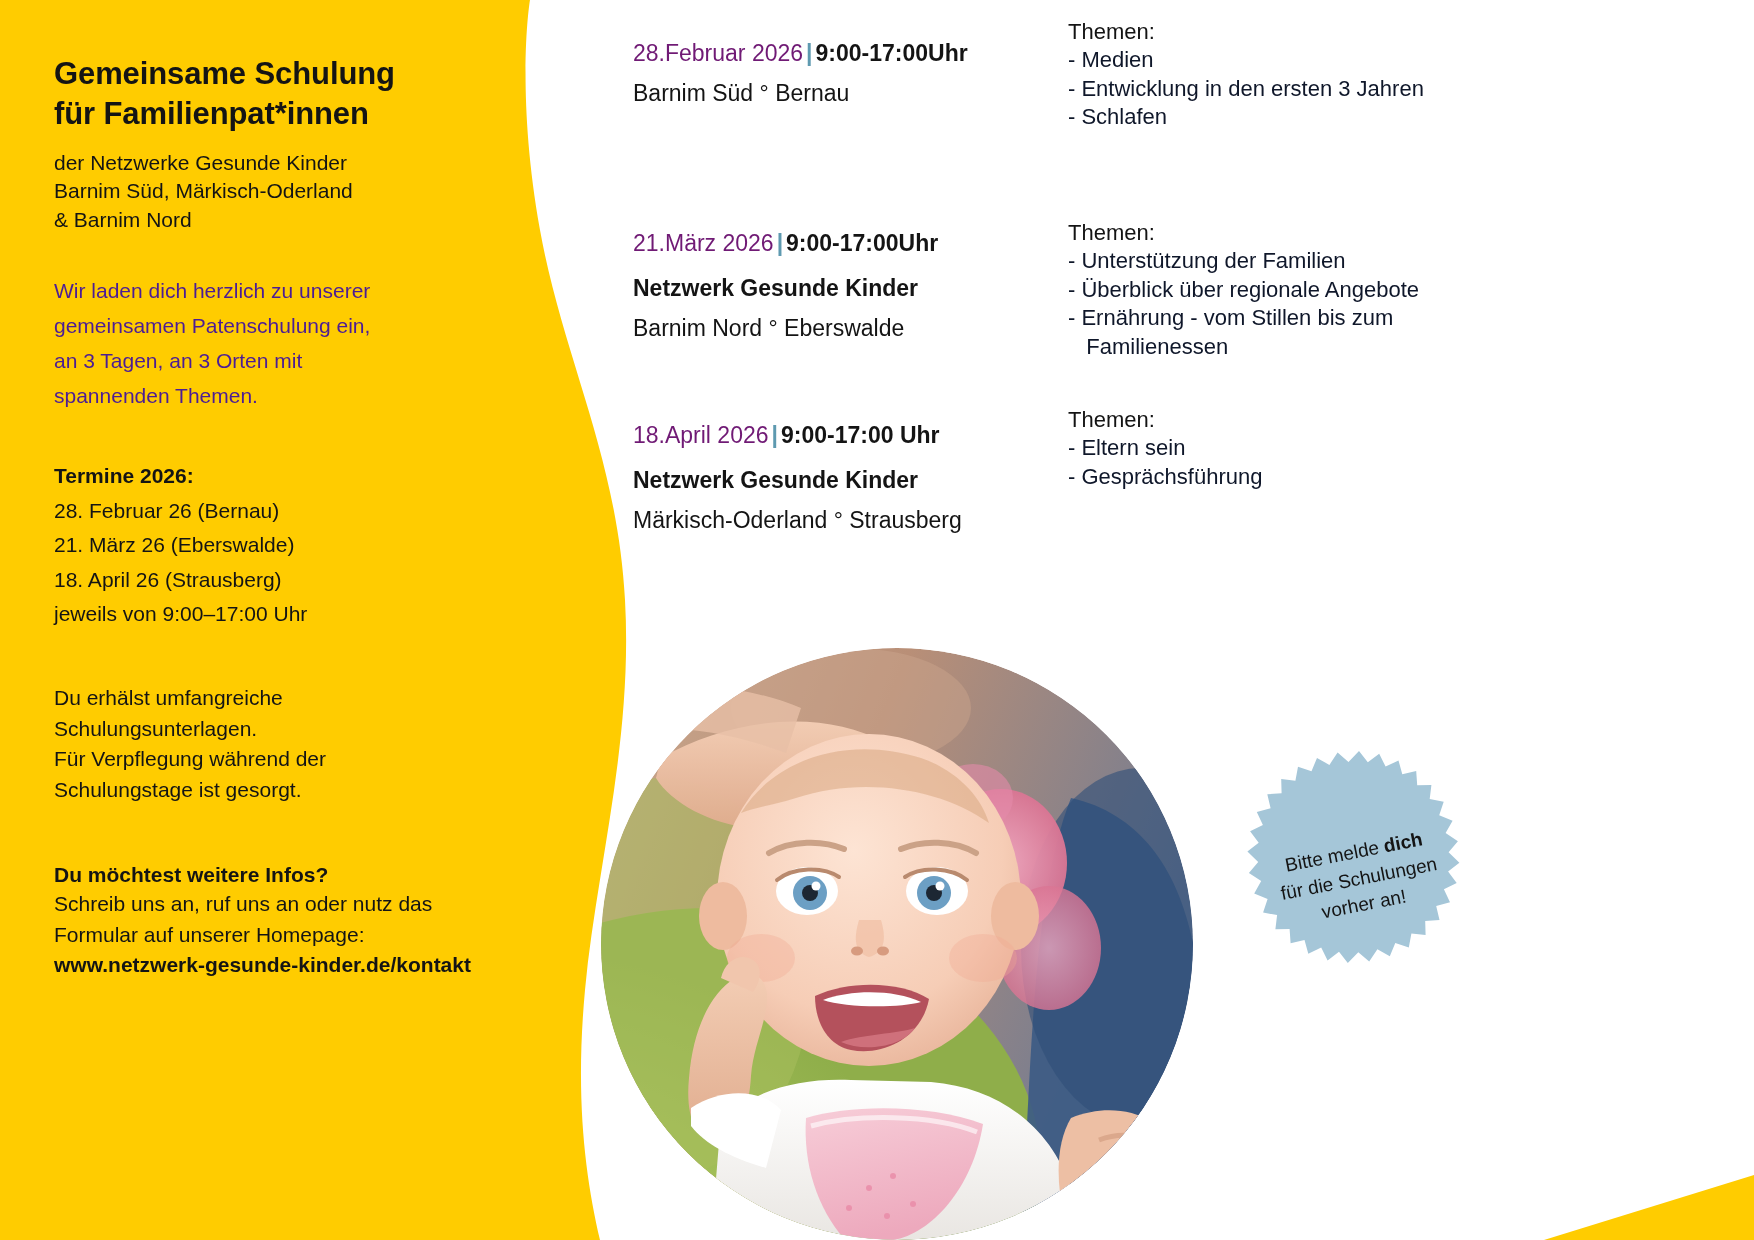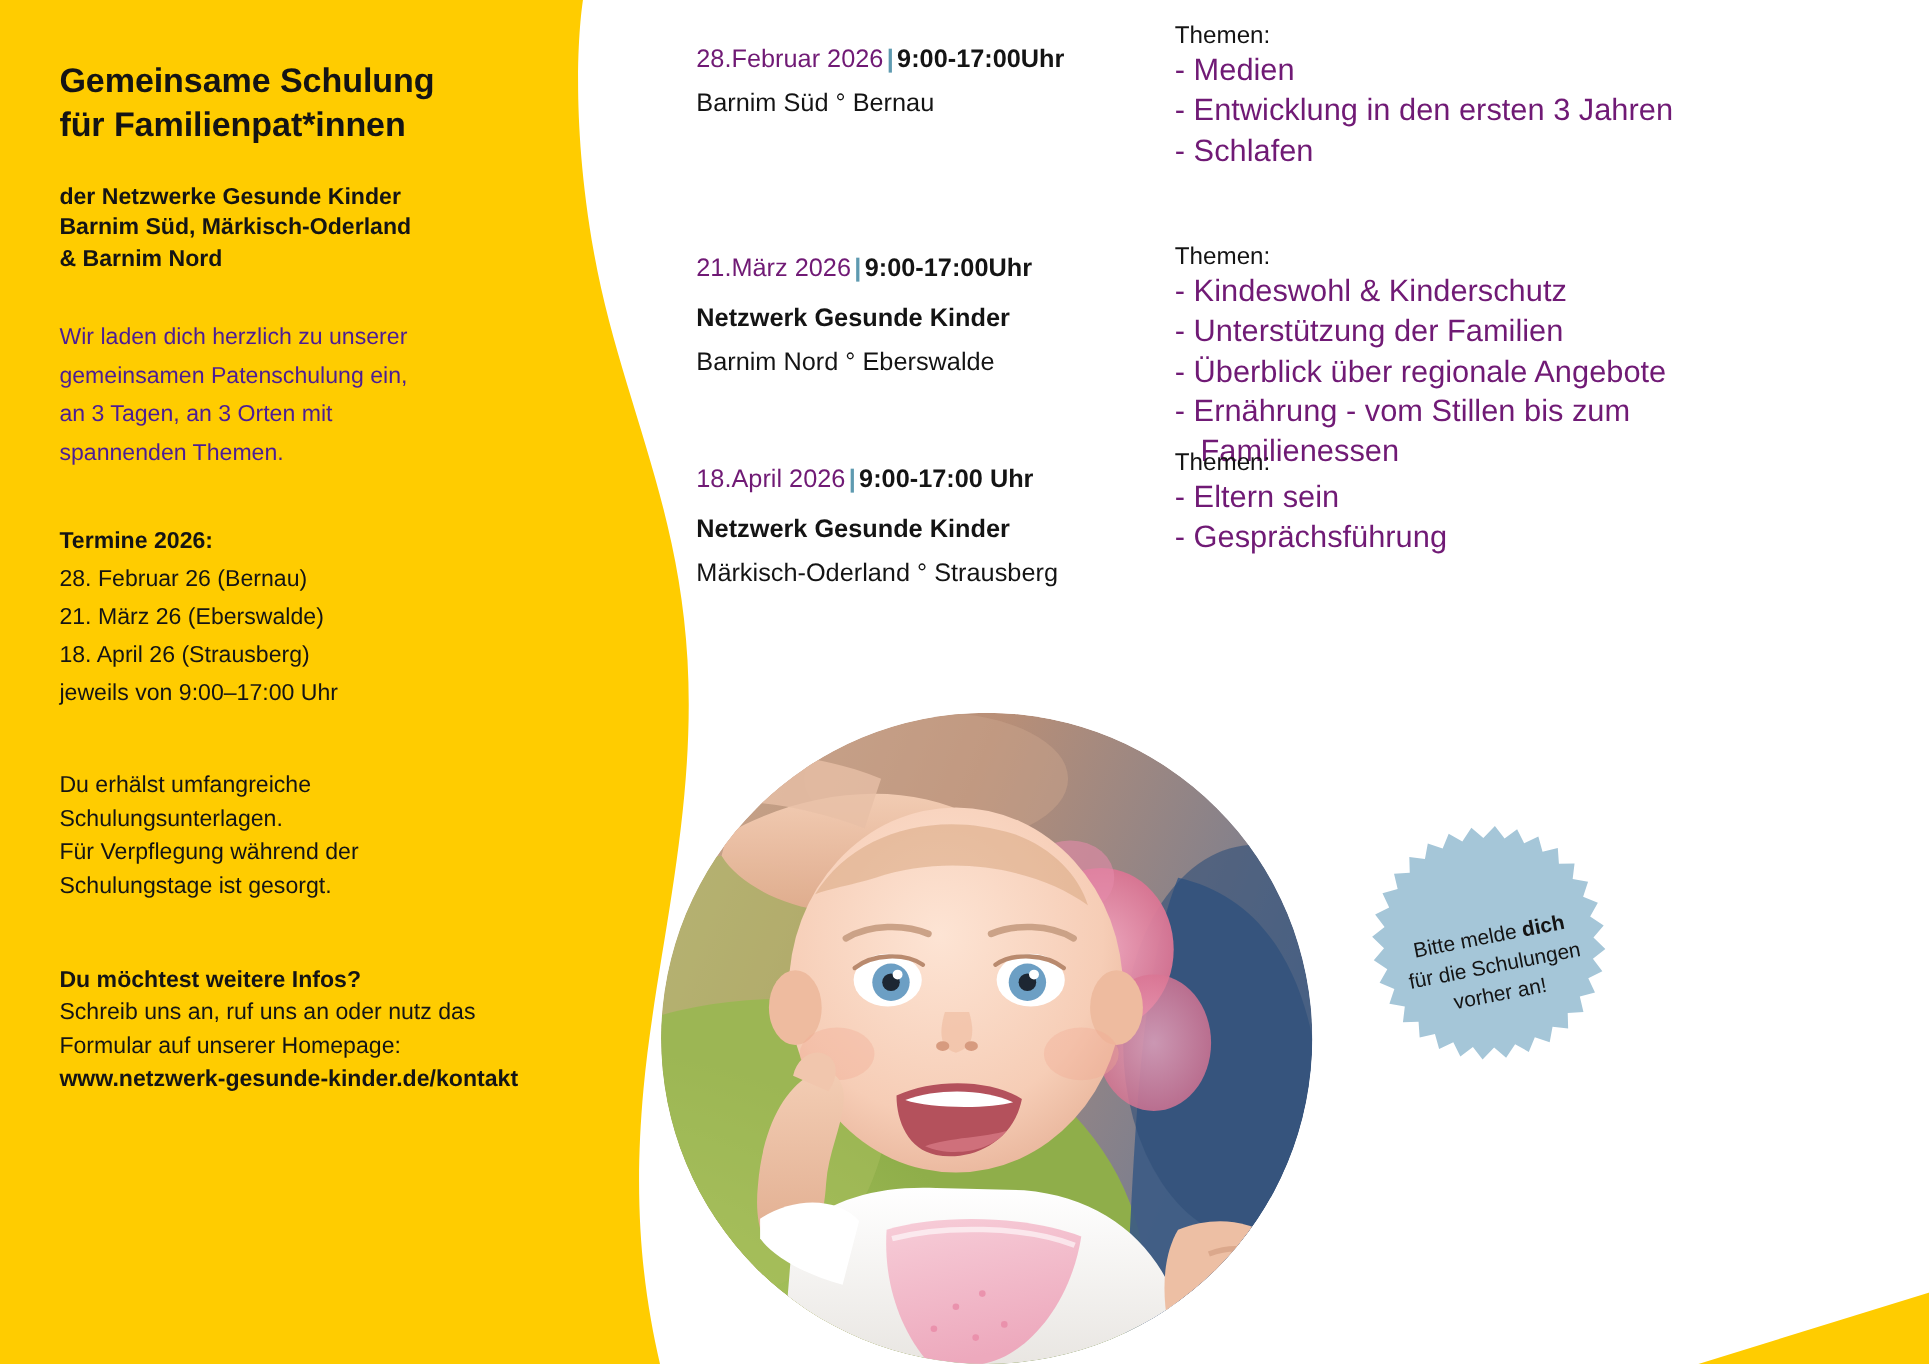--- a/index.html
+++ b/index.html
@@ -23,21 +23,21 @@
   
   .left-col{
     position:absolute;left:54px;top:0;width:480px;height:1240px;
     z-index:3;
   }
   .title{
     font-size:31px;font-weight:700;line-height:1.30;
     color:#141414;margin:0;padding-top:54px;letter-spacing:-0.1px;
   }
   .subtitle{
-    font-size:21px;line-height:1.36;margin-top:30px;color:#141414;font-weight:bold;
+    font-size:21px;line-height:1.36;margin-top:14px;color:#141414;
   }
   .invite{
     font-size:21px;line-height:1.66;margin-top:40px;color:#4c1d95;
   }
   .termine-head{
     font-size:21px;font-weight:700;margin-top:50px;color:#141414;
   }
   .termine-list{
     font-size:21px;line-height:1.64;margin-top:6px;color:#141414;
   }
@@ -63,21 +63,21 @@
   .date-when{color:#701a75;}
   .date-sep{color:#5e9ab0;font-weight:700;padding:0 3px;}
   .date-time{color:#141414;font-weight:700;}
   .date-net{font-size:23px;font-weight:700;color:#141414;line-height:1.34;margin-top:14px;}
   .date-place{font-size:23px;color:#141414;line-height:1.34;margin-top:9px;}
 
   
   .themen-col{position:absolute;left:1068px;top:0;width:470px;z-index:3;}
   .themen-block{position:absolute;left:0;width:470px;}
   .themen-head{font-size:22px;color:#141414;line-height:1.29;}
-  .themen-item{font-size:28px;color:#701a75;line-height:1.29;white-space:pre;}
+  .themen-item{font-size:22px;color:#0f172a;line-height:1.29;white-space:pre;}
 
   
   #baby-photo{
     position:absolute;left:601px;top:648px;width:592px;height:592px;
     border-radius:50%;overflow:hidden;z-index:4;
   }
   #baby-photo svg{display:block;}
 
   
   #badge{
@@ -193,21 +193,20 @@
 
   <div class="themen-block" style="top:18px;">
     <div class="themen-head">Themen:</div>
     <div class="themen-item">- Medien</div>
     <div class="themen-item">- Entwicklung in den ersten 3 Jahren</div>
     <div class="themen-item">- Schlafen</div>
   </div>
 
   <div class="themen-block" style="top:219px;">
     <div class="themen-head">Themen:</div>
-    <div class="themen-item">- Kindeswohl &amp; Kinderschutz</div>
     <div class="themen-item">- Unterstützung der Familien</div>
     <div class="themen-item">- Überblick über regionale Angebote</div>
     <div class="themen-item">- Ernährung - vom Stillen bis zum</div>
     <div class="themen-item">   Familienessen</div>
   </div>
 
   <div class="themen-block" style="top:406px;">
     <div class="themen-head">Themen:</div>
     <div class="themen-item">- Eltern sein</div>
     <div class="themen-item">- Gesprächsführung</div>

